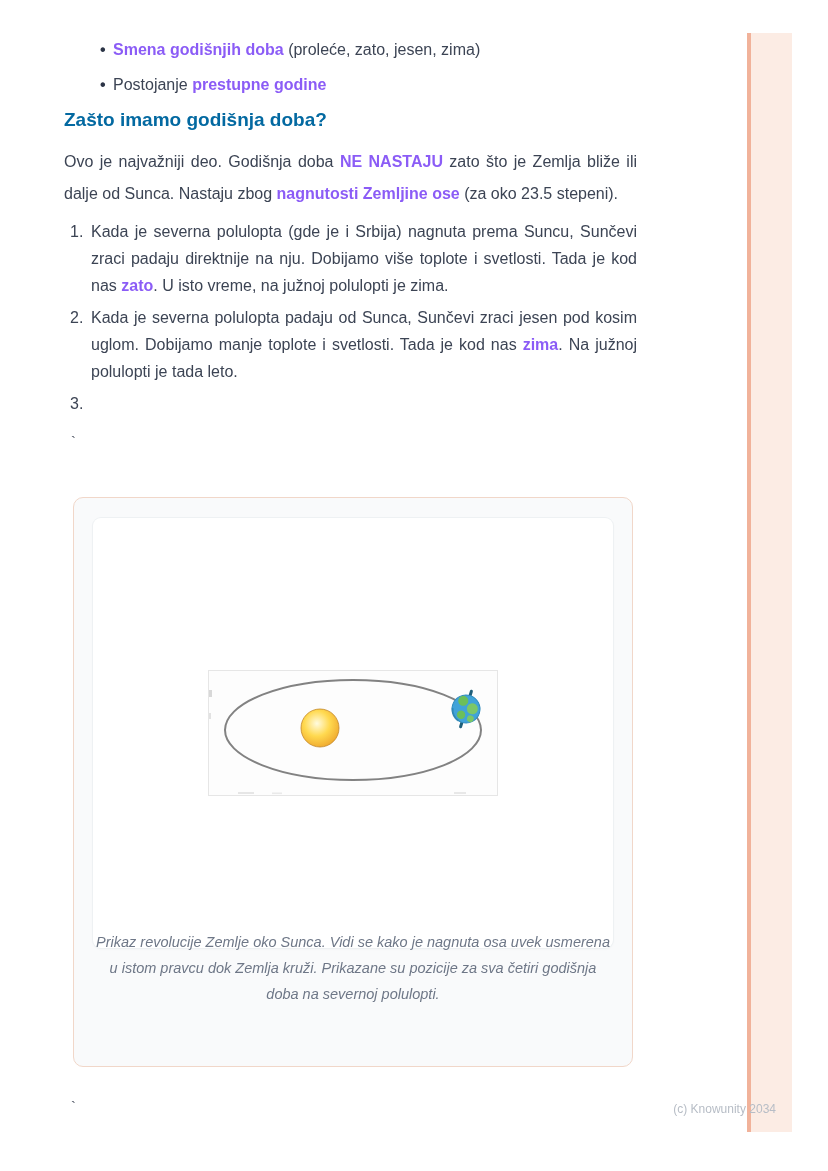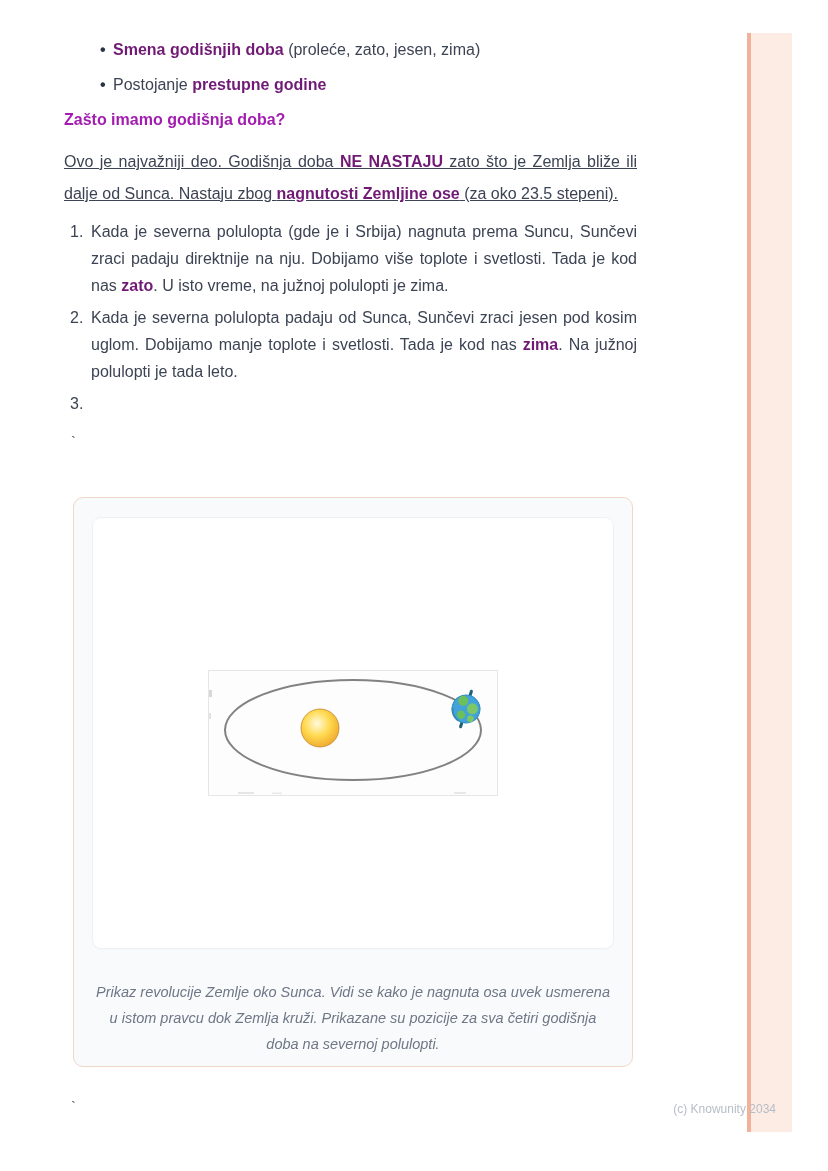--- a/index.html
+++ b/index.html
@@ -7,40 +7,39 @@
     width: 828px; height: 1171px;
     background: #ffffff;
     font-family: "Liberation Sans", sans-serif;
     color: #3c4454;
     -webkit-font-smoothing: antialiased;
   }
   .page { position: relative; width: 828px; height: 1171px; overflow: hidden; background: #fff; }
 
   .content { position: absolute; left: 64px; top: 0; width: 573px; }
 
-  .b { font-weight: 700; color: #701a75; }
+  .b { font-weight: 700; color: #8b5cf6; }
   .i { }
 
   ul.bullets { margin: 38px 0 0 0; padding: 0; list-style: none; }
   ul.bullets li {
     position: relative; padding-left: 49px;
     font-size: 16px; line-height: 24px; margin-bottom: 11px;
   }
   ul.bullets li .marker { position: absolute; left: 36px; top: 0; font-weight: 700; color: #2b3446; }
 
   h3.heading {
     margin: 9px 0 0 0;
-    font-size: 16px; line-height: 24px; font-weight: 700; color: #a21caf;
+    font-size: 19px; line-height: 24px; font-weight: 700; color: #0369a1;
   }
 
   p.intro {
     margin: 14px 0 0 0;
     font-size: 16px; line-height: 32px;
     text-align: justify;
-    text-decoration: underline;
   }
 
   ol.numbered { margin: 8px 0 0 0; padding: 0; list-style: none; }
   ol.numbered li {
     position: relative; padding-left: 27px;
     font-size: 16px; line-height: 27px; margin-bottom: 5px;
     text-align: justify;
   }
   ol.numbered li .num { position: absolute; left: 6px; top: 0; }
 
@@ -57,21 +56,21 @@
   }
   .img-frame {
     position: absolute; left: 19px; top: 20px;
     width: 520px; height: 430px;
     background: #ffffff; border-radius: 8px;
     box-shadow: 0 0 0 1px #eef1f3, 0 1px 3px rgba(16,24,40,0.04);
   }
   .illustration { position: absolute; left: 115px; top: 152px; }
 
   figcaption.caption {
-    position: absolute; left: 18px; right: 18px; top: 481px;
+    position: absolute; left: 18px; right: 18px; top: 431px;
     text-align: center; font-style: italic;
     font-size: 14.5px; line-height: 26px; color: #6e7787;
   }
 
   .copyright {
     position: absolute; top: 1102px; right: 52px;
     font-size: 12px; color: #b7bdc6; z-index: 2;
   }
 
   .edge-stripe {

